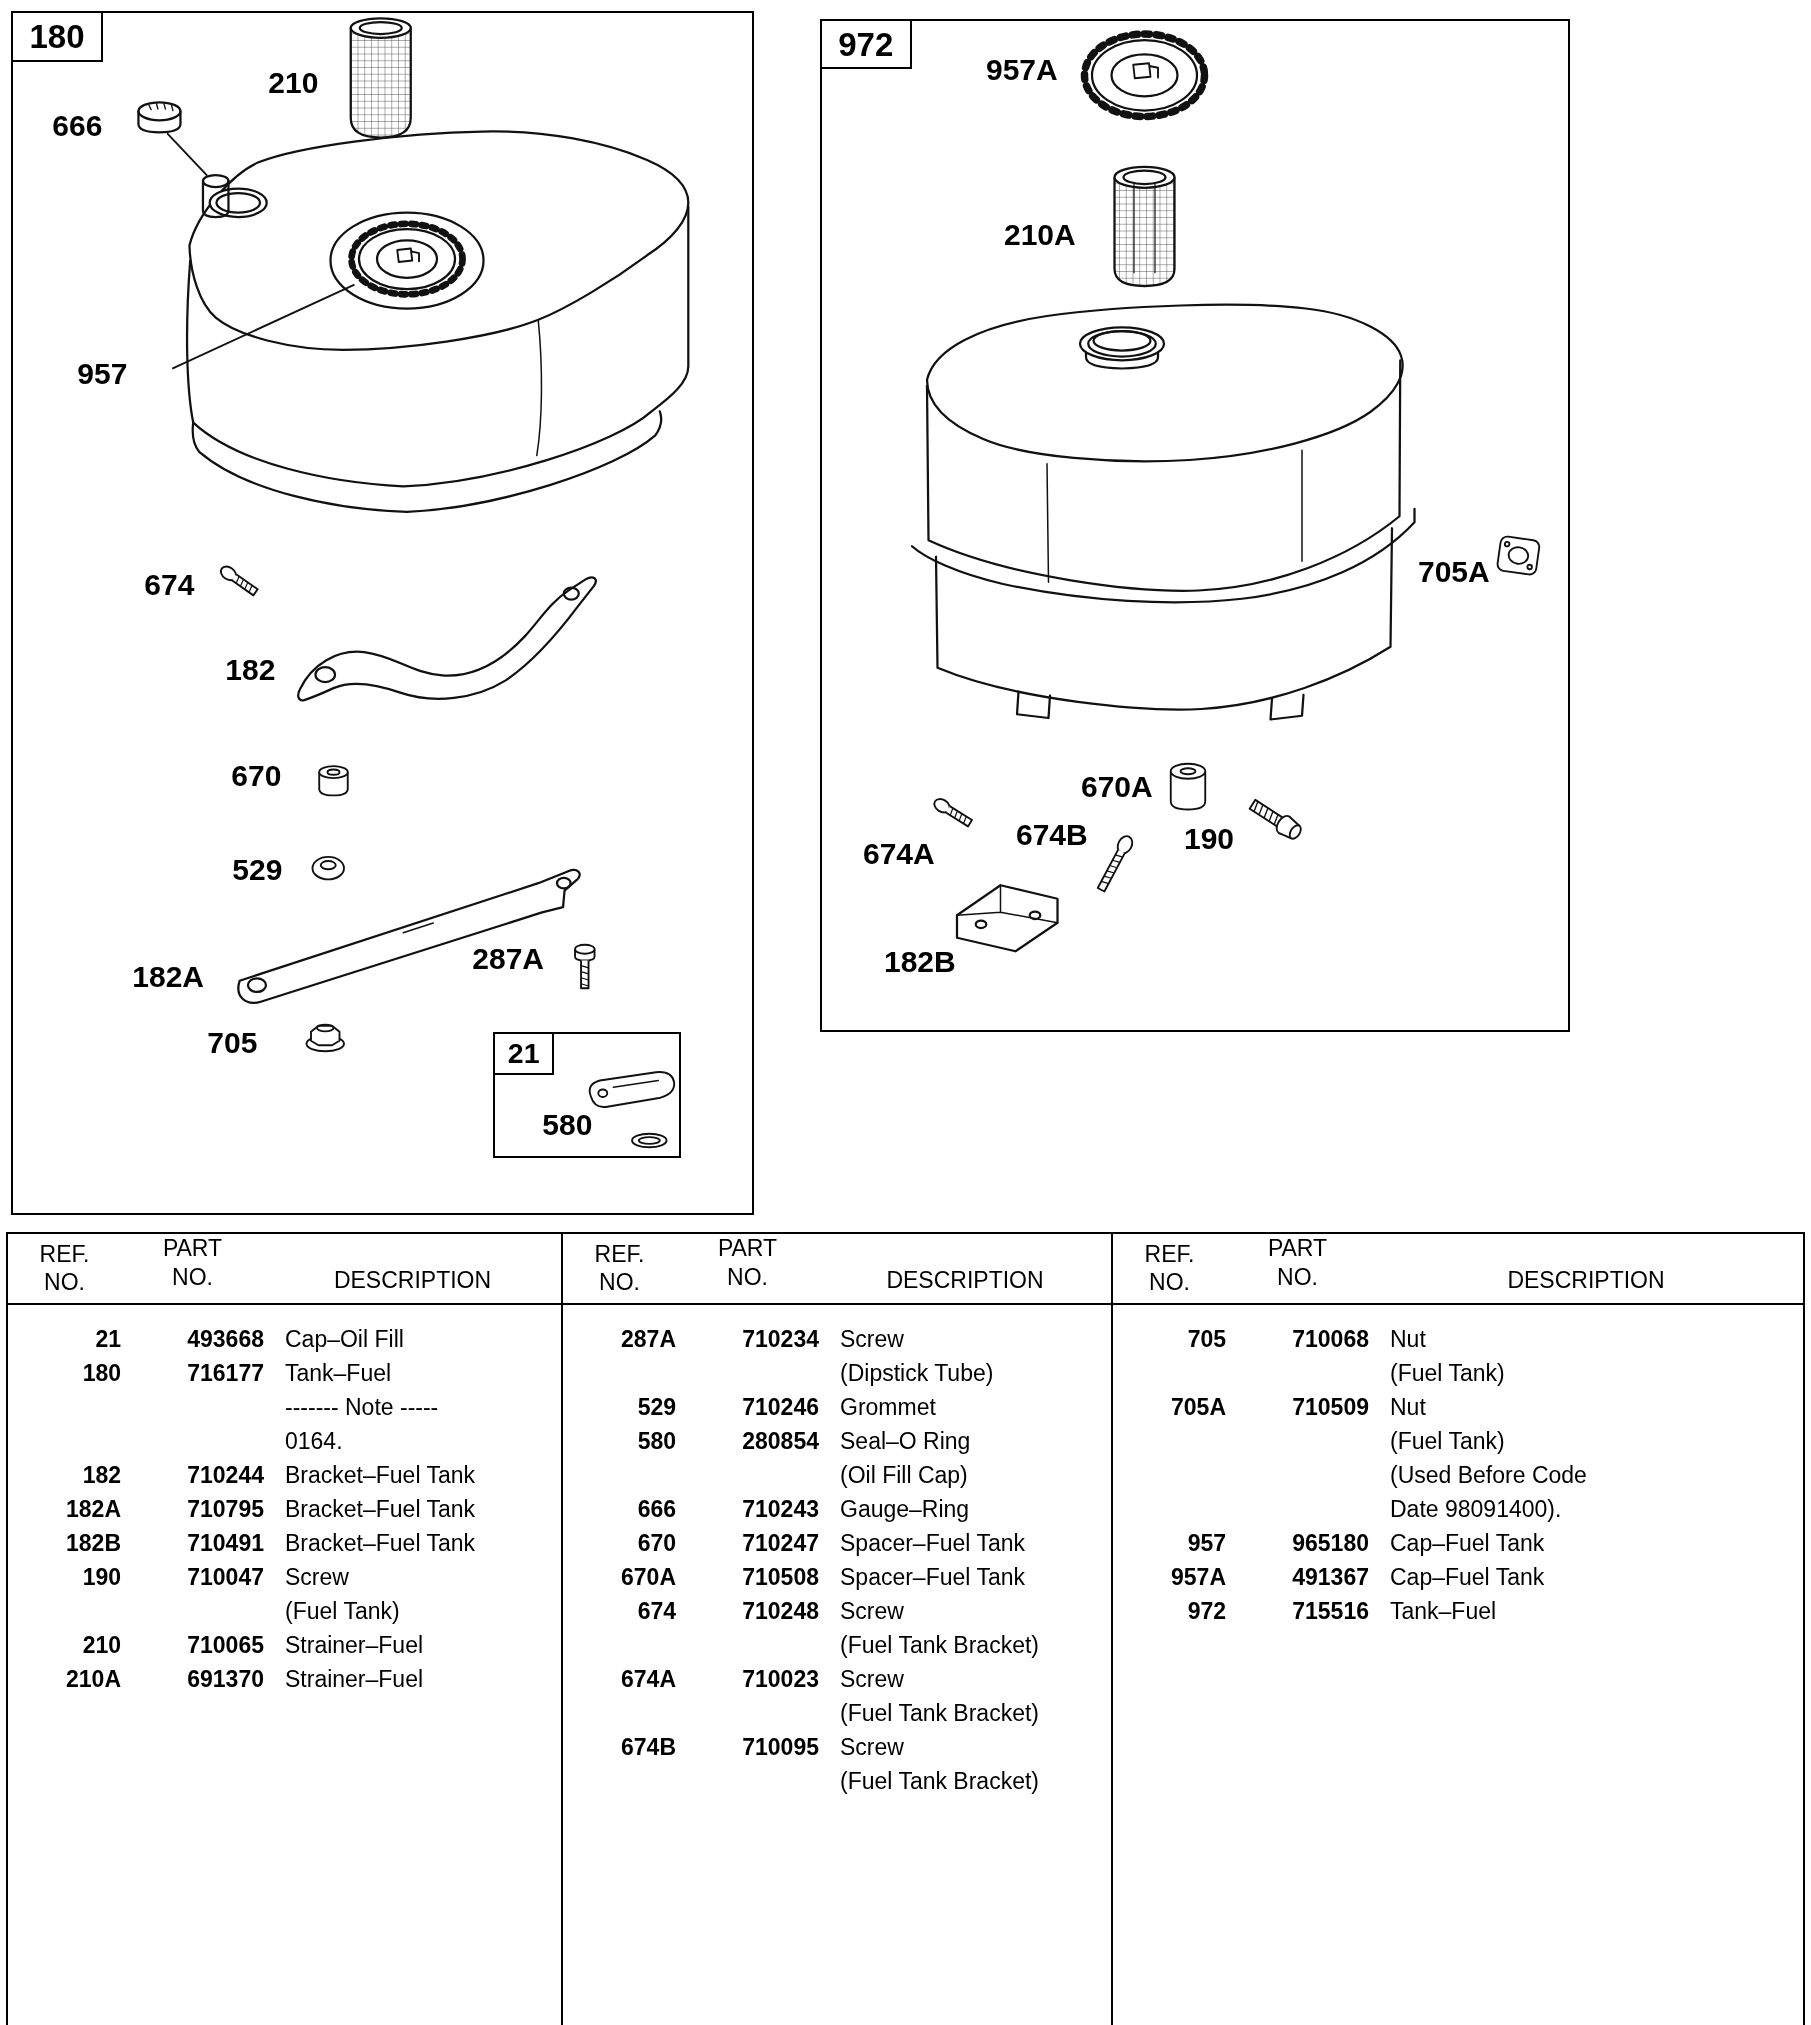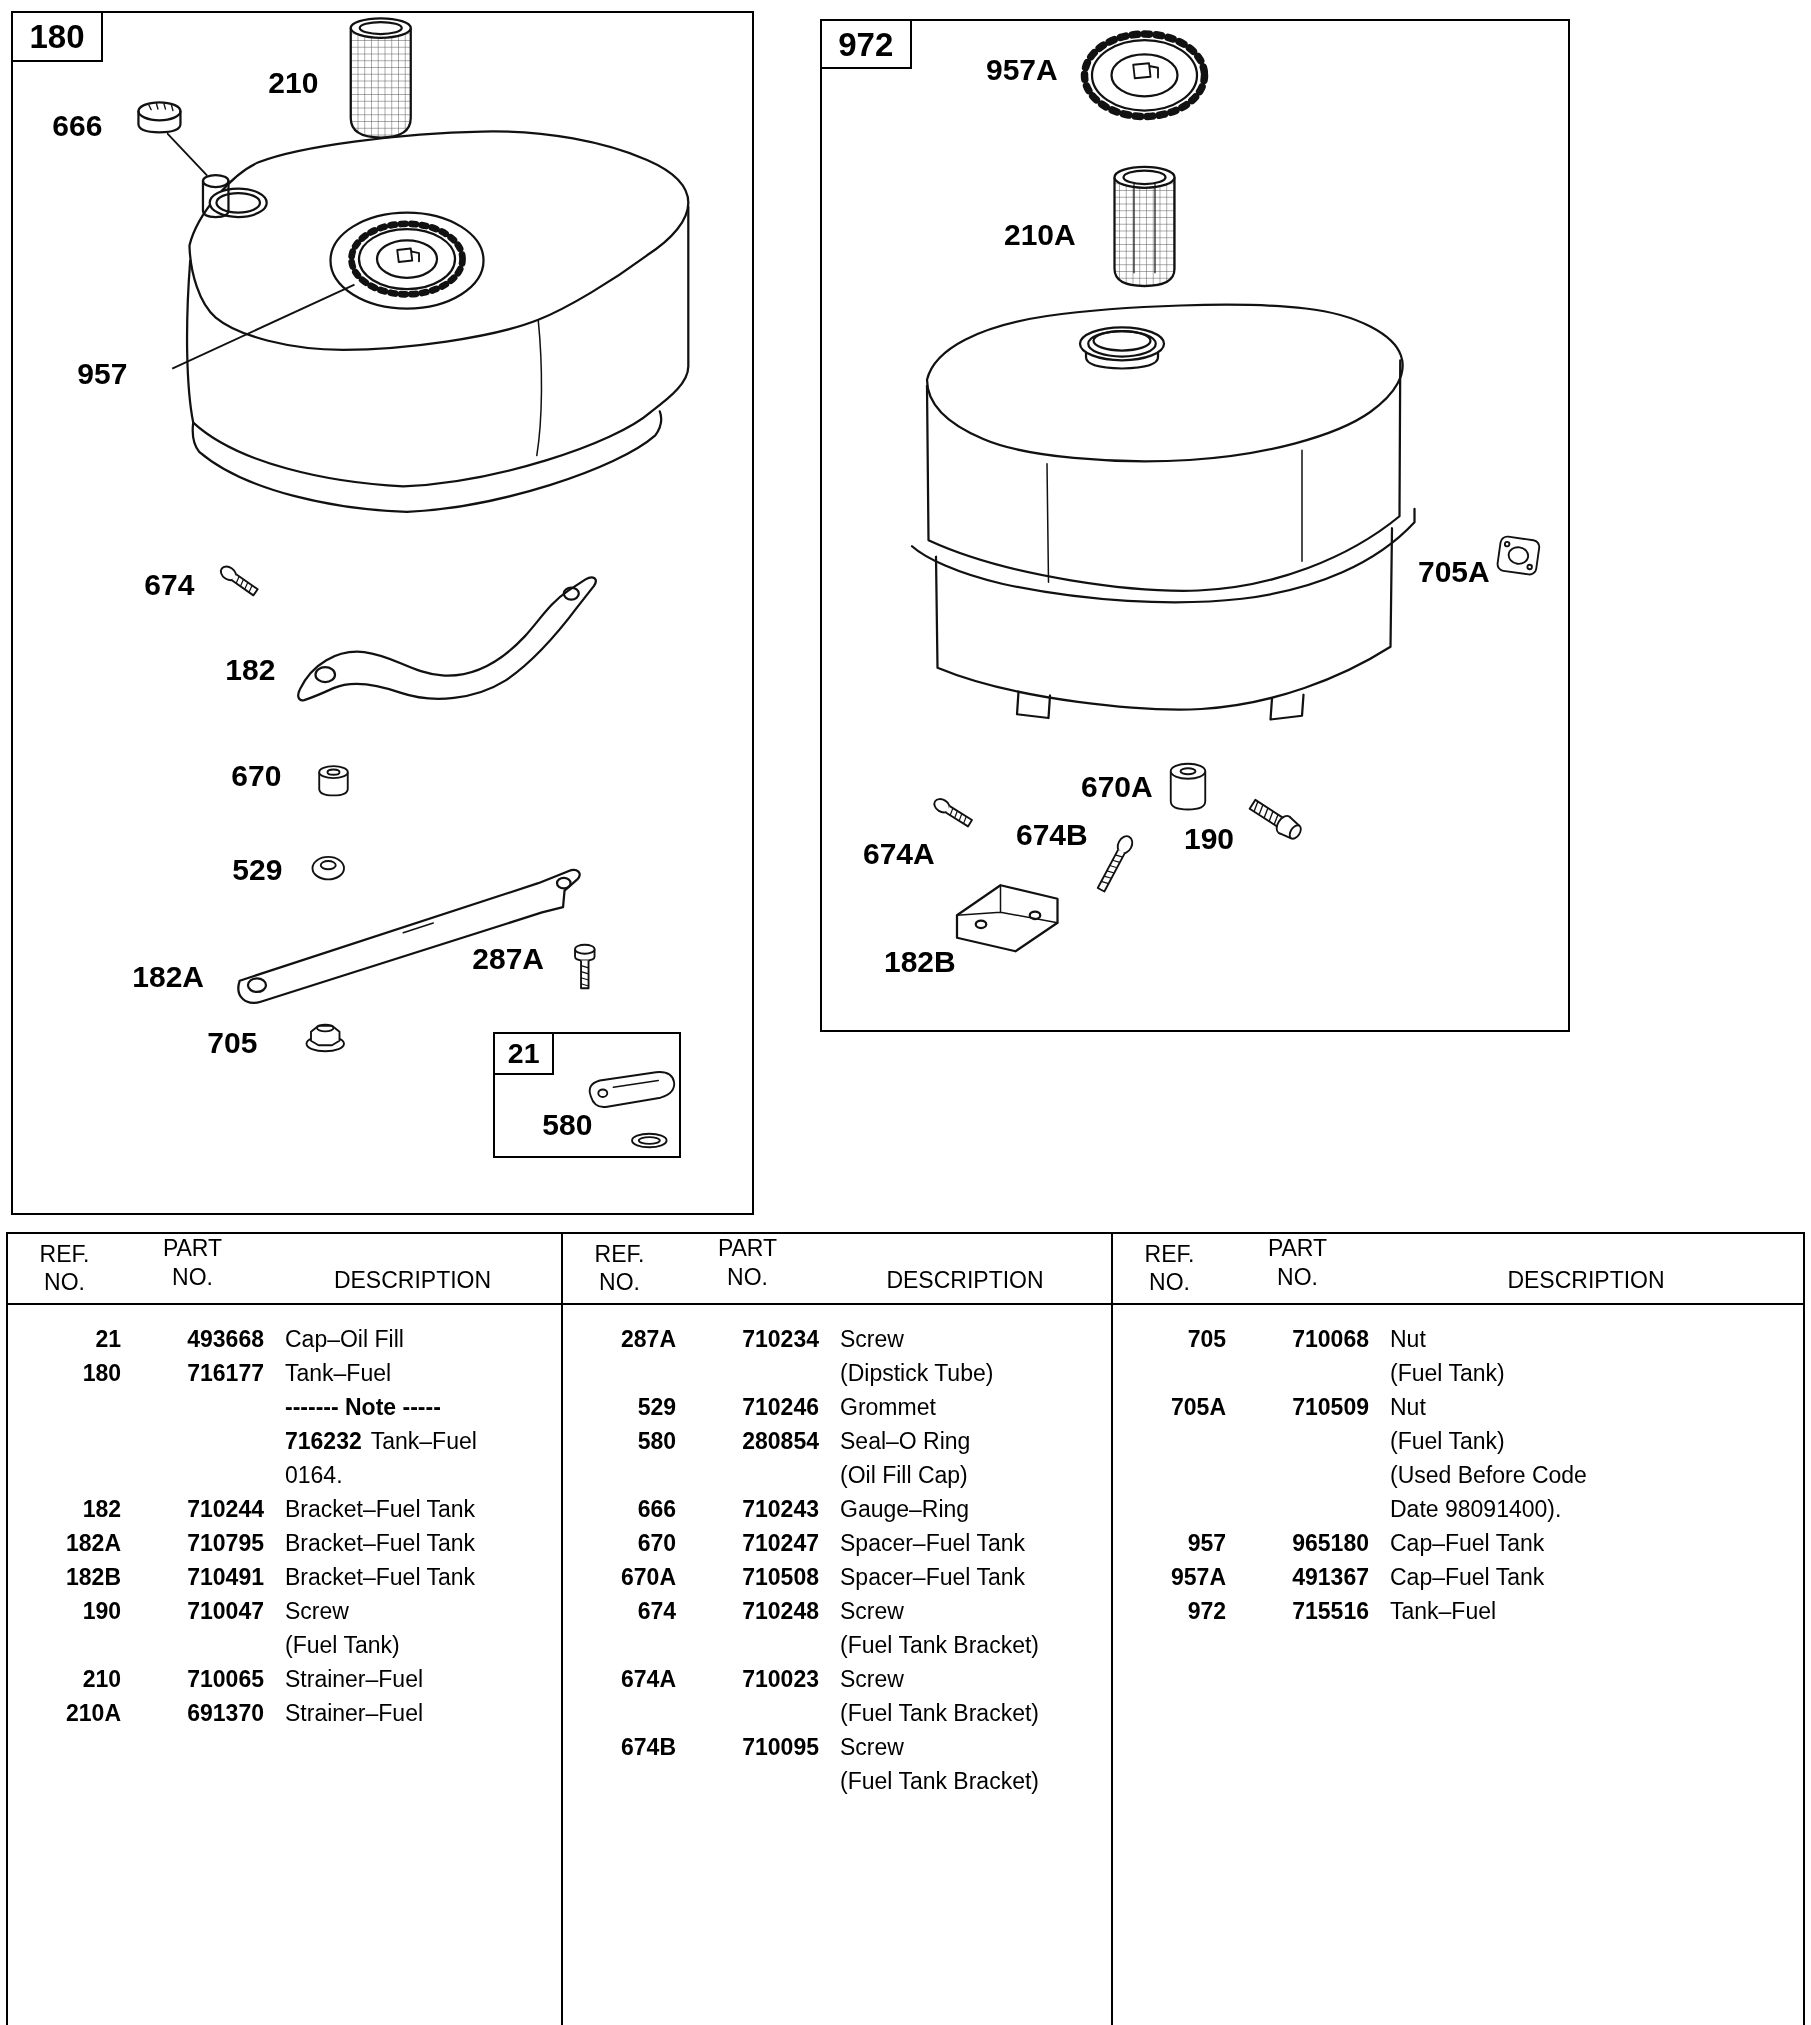--- a/index.html
+++ b/index.html
@@ -27,21 +27,21 @@
   #tg3{flex:1;border-left:2.3px solid #000}
   .thead{display:flex;height:71px;border-bottom:2.3px solid #000;flex:none}
   .h-ref{width:113px;display:flex;flex-direction:column;align-items:center;justify-content:flex-end;padding-bottom:6px;line-height:1.25}
   .h-part{width:143px;display:flex;flex-direction:column;align-items:center;justify-content:flex-start;padding-bottom:6px;line-height:1.25}
   .h-desc{flex:1;display:flex;align-items:flex-end;justify-content:center;padding-bottom:9px}
   .tbody{padding-top:16.5px}
   .trow{display:flex;line-height:34px}
   .c-ref{width:113px;text-align:right;font-weight:bold}
   .c-part{width:143px;text-align:right;font-weight:bold}
   .c-desc{flex:1;padding-left:21px}
-  .c-desc .pre{font-weight:bold}
+  .c-desc .pre{font-weight:normal}
   .c-desc .pre:not(:empty){margin-right:9px}
 </style>
 </head>
 <body>
 
 <div class="page">
 
   <div class="panel" id="panel-180">
     <svg width="743" height="1204" viewBox="0 0 990 1605">
       <defs>
@@ -275,25 +275,20 @@
             <span class="c-part">716177</span>
             <span class="c-desc"><b class="pre"></b><span class="d">Tank–Fuel</span></span>
           </div>
 
           <div class="trow">
             <span class="c-ref"></span>
             <span class="c-part"></span>
             <span class="c-desc"><b class="pre">------- Note -----</b><span class="d"></span></span>
           </div>
 
-          <div class="trow">
-            <span class="c-ref"></span>
-            <span class="c-part"></span>
-            <span class="c-desc"><b class="pre">716232</b><span class="d">Tank–Fuel</span></span>
-          </div>
 
 
           <div class="trow">
             <span class="c-ref"></span>
             <span class="c-part"></span>
             <span class="c-desc"><b class="pre"></b><span class="d">0164.</span></span>
           </div>
 
           <div class="trow">
             <span class="c-ref">182</span>

